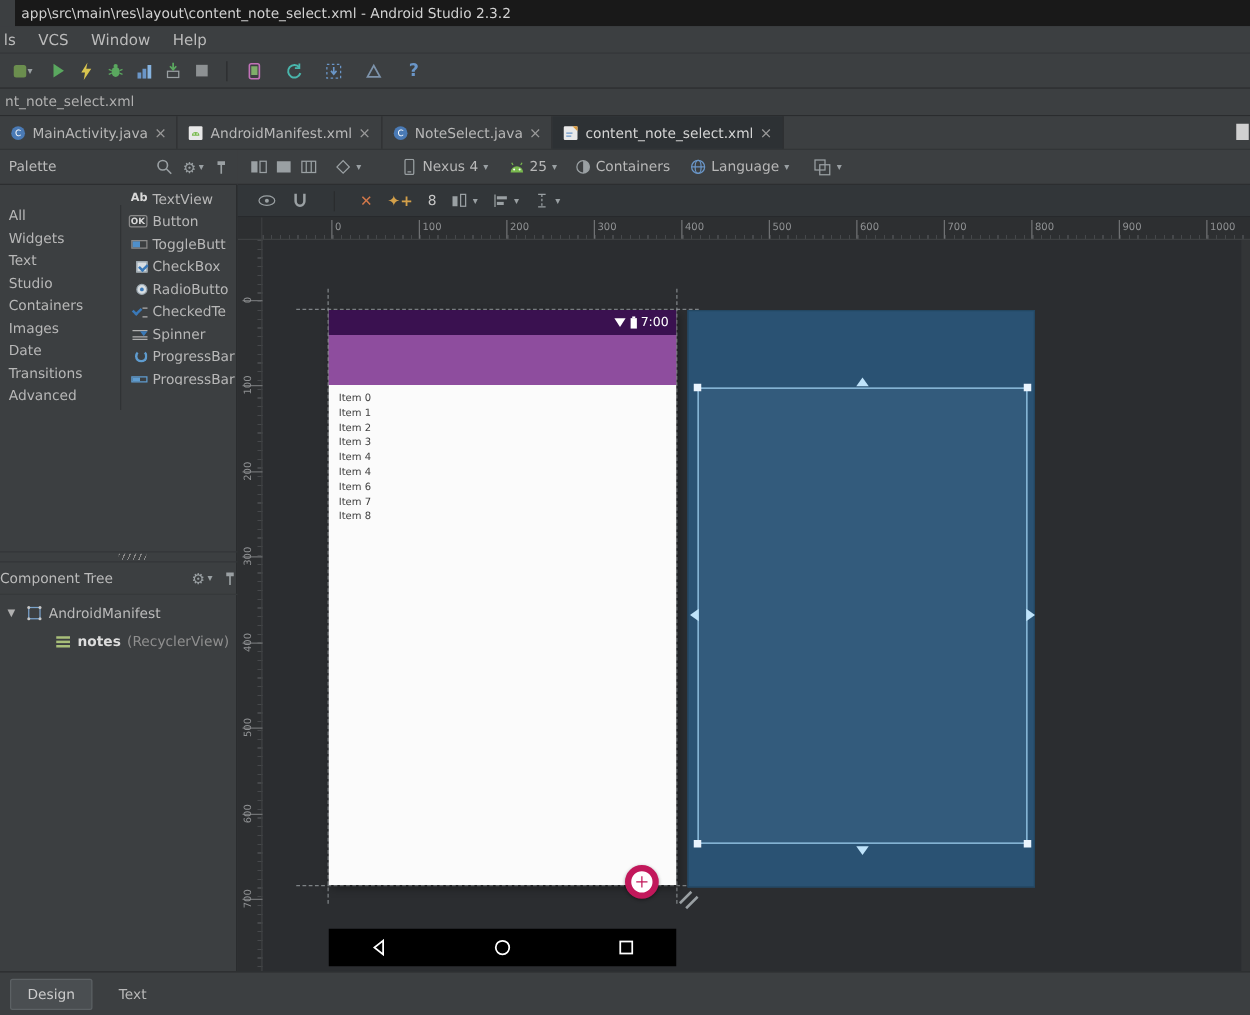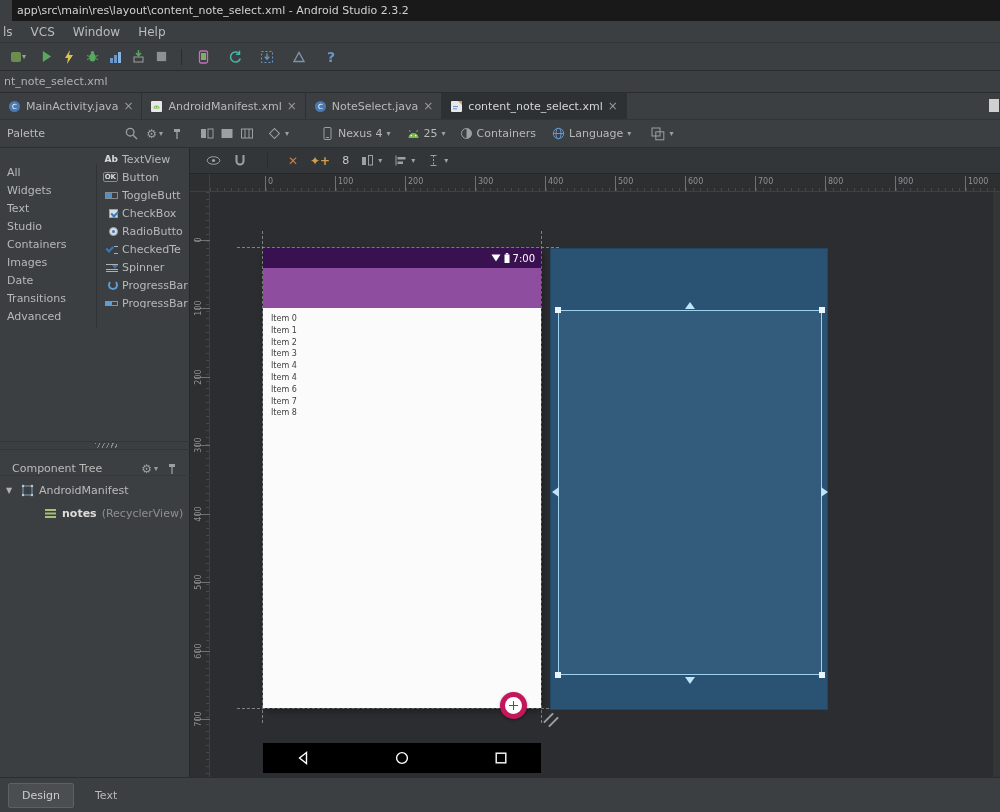--- a/index.html
+++ b/index.html
@@ -60,21 +60,21 @@
   .ic-ctext::after{content:"";position:absolute;right:0;top:1px;width:4px;height:6px;border-top:1.5px solid #b0b0b0;border-bottom:1.5px solid #b0b0b0}
   .ic-spin{width:12px;height:9px;border-bottom:1px solid #b0b0b0;position:relative}
   .ic-spin::before{content:"";position:absolute;left:0;top:1px;width:12px;height:4px;border-top:1.5px solid #b0b0b0;border-bottom:1.5px solid #b0b0b0}
   .ic-spin::after{content:"";position:absolute;right:0;top:2px;border-left:3px solid transparent;border-right:3px solid transparent;border-top:4px solid #3a79b8}
   .ic-prog{width:10px;height:10px;border:2px solid #5f9ccf;border-radius:50%;border-top-color:transparent}
   .ic-progh{width:13px;height:5px;border:1px solid #5f9ccf;background:linear-gradient(to right,#5f9ccf 0 55%,transparent 55%)}
 
   .splitter{position:absolute;left:0;top:293px;width:190px;height:9px;border-top:1px solid #333638;border-bottom:1px solid #333638;display:flex;align-items:center}
   .grip-hatch{margin-left:95px;width:22px;height:5px;background:repeating-linear-gradient(115deg,#8a8a8a 0 1px,transparent 1px 4px)}
 
-  .ct-header{position:absolute;left:0;top:302px;width:190px;height:26px;display:flex;align-items:flex-end;padding:0 12px;gap:8px;border-bottom:1px solid #36393b}
+  .ct-header{position:absolute;left:0;top:302px;width:190px;height:26px;display:flex;align-items:center;padding:0 0;gap:8px;border-bottom:1px solid #36393b}
   .ct-header .ct-title{flex:1}
   .tree-row1{position:absolute;left:0;top:331px;width:190px;height:22px;display:flex;align-items:center;gap:5px;padding-left:6px}
   .tree-arrow{font-size:8px;color:#b0b0b0;width:10px}
   .tree-row2{position:absolute;left:0;top:355px;width:190px;height:20px;display:flex;align-items:center;gap:5px;padding-left:44px}
   .tr-name{font-weight:bold;color:#dddddd}
   .tr-type{color:#8f8f8f}
 
   
   .canvas{position:absolute;left:210px;top:192px;width:790px;height:585px;background:#2b2d30}
   .vscroll{position:absolute;right:0;top:192px;width:7px;height:585px;background:#333537}

